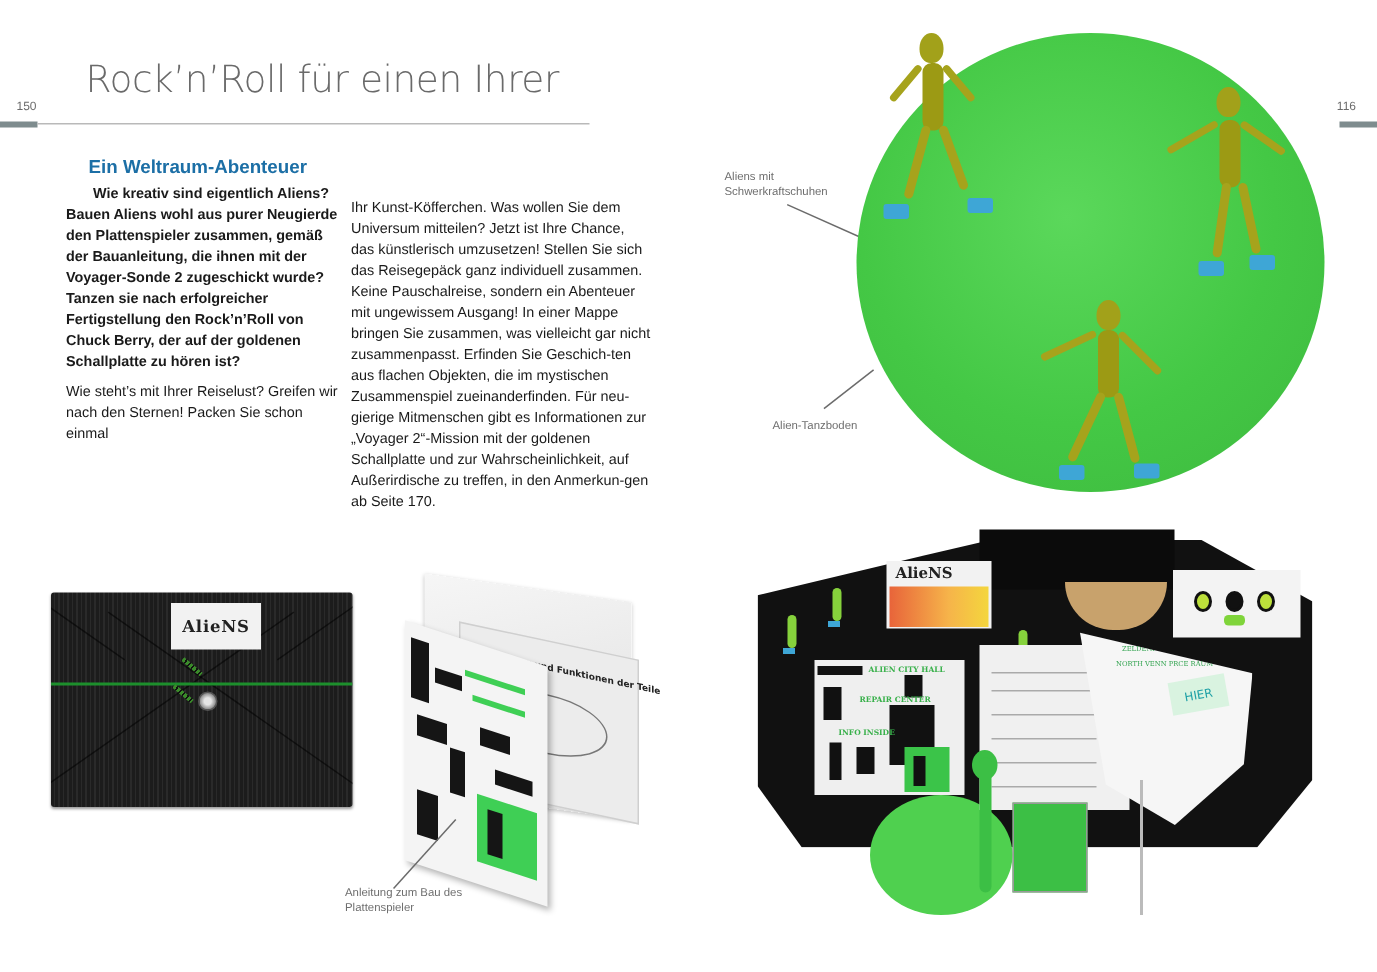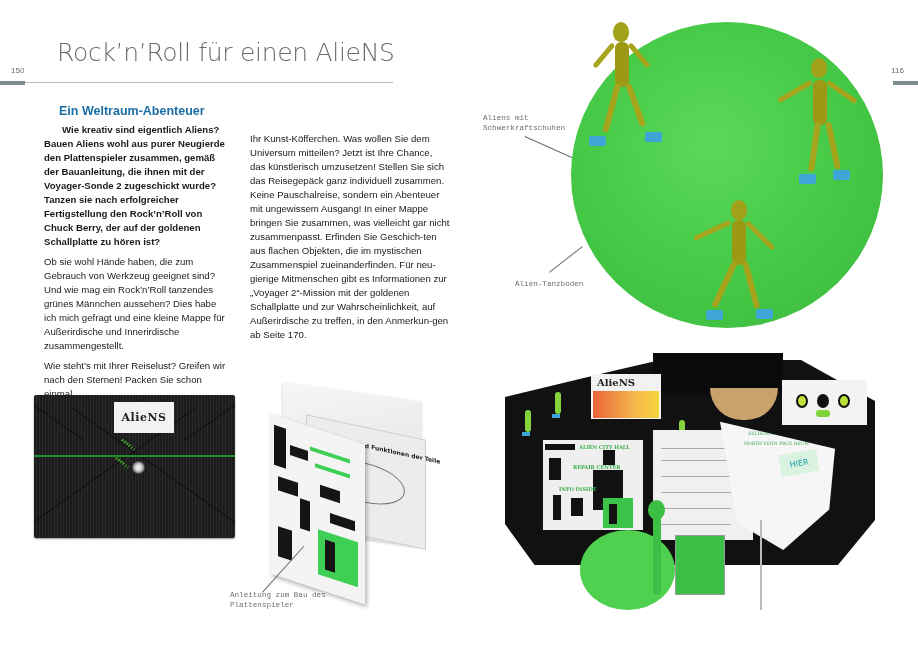--- a/index.html
+++ b/index.html
@@ -17,24 +17,24 @@
     .nb-left { left: 0; top: 81px; width: 25px; }
     .nb-right { right: 0; top: 81px; width: 25px; }
     .rule { position: absolute; left: 25px; top: 82px; width: 368px; height: 1px; background: #b9b9b9; }
 
     .title { position: absolute; left: 57px; top: 38px; font-family: "DejaVu Sans", sans-serif; font-weight: 300; font-size: 25px; color: #6a6a6a; letter-spacing: -0.3px; white-space: nowrap; }
     .subhead { position: absolute; left: 59px; top: 104px; font-family: "Liberation Sans", sans-serif; font-weight: bold; font-size: 12.5px; color: #1c6fa6; }
 
     .col { position: absolute; font-family: "Liberation Sans", sans-serif; font-size: 9.6px; line-height: 14px; color: #1a1a1a; }
     .col p { margin-bottom: 6px; }
     .col-1 { left: 44px; top: 123px; width: 186px; }
-    .col-2 { left: 250px; top: 132px; width: 200px; }
+    .col-2 { left: 234px; top: 132px; width: 200px; }
     .lead { font-weight: bold; text-indent: 18px; }
 
-    .caption { position: absolute; font-family: Liberation Mono, monospace; font-size: 7.6px; line-height: 10px; color: #6e6e6e; }
+    .caption { position: absolute; font-family: Liberation Sans, sans-serif; font-size: 7.6px; line-height: 10px; color: #6e6e6e; }
     .leader { position: absolute; height: 1px; background: #6b6b6b; transform-origin: 0 0; }
 
     
     .folder { position: absolute; left: 34px; top: 395px; width: 201px; height: 143px; background: repeating-linear-gradient(90deg, #1c1c1c 0 2px, #2a2a2a 2px 3px); border-radius: 2px; box-shadow: 0 1px 2px rgba(0,0,0,.4); overflow: hidden; }
     .folder .diag { position: absolute; width: 200px; height: 1px; background: rgba(0,0,0,.55); }
     .folder .label { position: absolute; left: 80px; top: 7px; width: 60px; height: 31px; background: #f2f2f2; font-family: "DejaVu Serif", serif; font-size: 11px; font-weight: bold; color: #222; display: flex; align-items: center; justify-content: center; letter-spacing: 0.5px; }
     .folder .band { position: absolute; left: 0; top: 60px; width: 100%; height: 2px; background: #1d8f2c; }
     .folder .button { position: absolute; left: 98px; top: 66px; width: 13px; height: 13px; border-radius: 50%; background: radial-gradient(circle, #e5e5e5 30%, #888 70%); border: 1px solid #555; }
     .folder .coil { position: absolute; width: 16px; height: 3px; background: repeating-linear-gradient(90deg, #3a8a2a 0 2px, #111 2px 3px); transform: rotate(40deg); }
 
@@ -84,26 +84,25 @@
     .kit .toy-shoe { position: absolute; width: 8px; height: 4px; background: #3ea6d6; }
     .kit .clip { position: absolute; left: 265px; top: 170px; width: 2px; height: 90px; background: #bbb; }
   </style>
 </head>
 <body>
 
 <div class="page page-left">
   <span class="page-num pn-left">150</span>
   <div class="num-bar nb-left"></div>
   <div class="rule"></div>
-  <h1 class="title">Rock’n’Roll für einen AlieNS</h1>
+  <h1 class="title">Rock’n’Roll für einen Ihrer</h1>
   <h2 class="subhead">Ein Weltraum-Abenteuer</h2>
 
   <div class="col col-1">
     <p class="lead">Wie kreativ sind eigentlich Aliens? Bauen Aliens wohl aus purer Neugierde den Plattenspieler zusammen, gemäß der Bauanleitung, die ihnen mit der Voyager-Sonde 2 zugeschickt wurde? Tanzen sie nach erfolgreicher Fertigstellung den Rock’n’Roll von Chuck Berry, der auf der goldenen Schallplatte zu hören ist?</p>
-    <p>Ob sie wohl Hände haben, die zum Gebrauch von Werkzeug geeignet sind? Und wie mag ein Rock’n’Roll tanzendes grünes Männchen aussehen? Dies habe ich mich gefragt und eine kleine Mappe für Außerirdische und Innerirdische zusammengestellt.</p>
     <p>Wie steht’s mit Ihrer Reiselust? Greifen wir nach den Sternen! Packen Sie schon einmal</p>
   </div>
   <div class="col col-2">
     <p>Ihr Kunst-Köfferchen. Was wollen Sie dem Universum mitteilen? Jetzt ist Ihre Chance, das künstlerisch umzusetzen! Stellen Sie sich das Reisegepäck ganz individuell zusammen. Keine Pauschalreise, sondern ein Abenteuer mit ungewissem Ausgang! In einer Mappe bringen Sie zusammen, was vielleicht gar nicht zusammenpasst. Erfinden Sie Geschich-ten aus flachen Objekten, die im mystischen Zusammenspiel zueinanderfinden. Für neu-gierige Mitmenschen gibt es Informationen zur „Voyager 2“-Mission mit der goldenen Schallplatte und zur Wahrscheinlichkeit, auf Außerirdische zu treffen, in den Anmerkun-gen ab Seite 170.</p>
   </div>
 
   <div class="folder">
     <div class="diag" style="left:-20px;top:70px;transform:rotate(-35deg);"></div>
     <div class="diag" style="left:20px;top:70px;transform:rotate(35deg);"></div>
     <div class="diag" style="left:-60px;top:10px;transform:rotate(35deg);width:120px;"></div>

